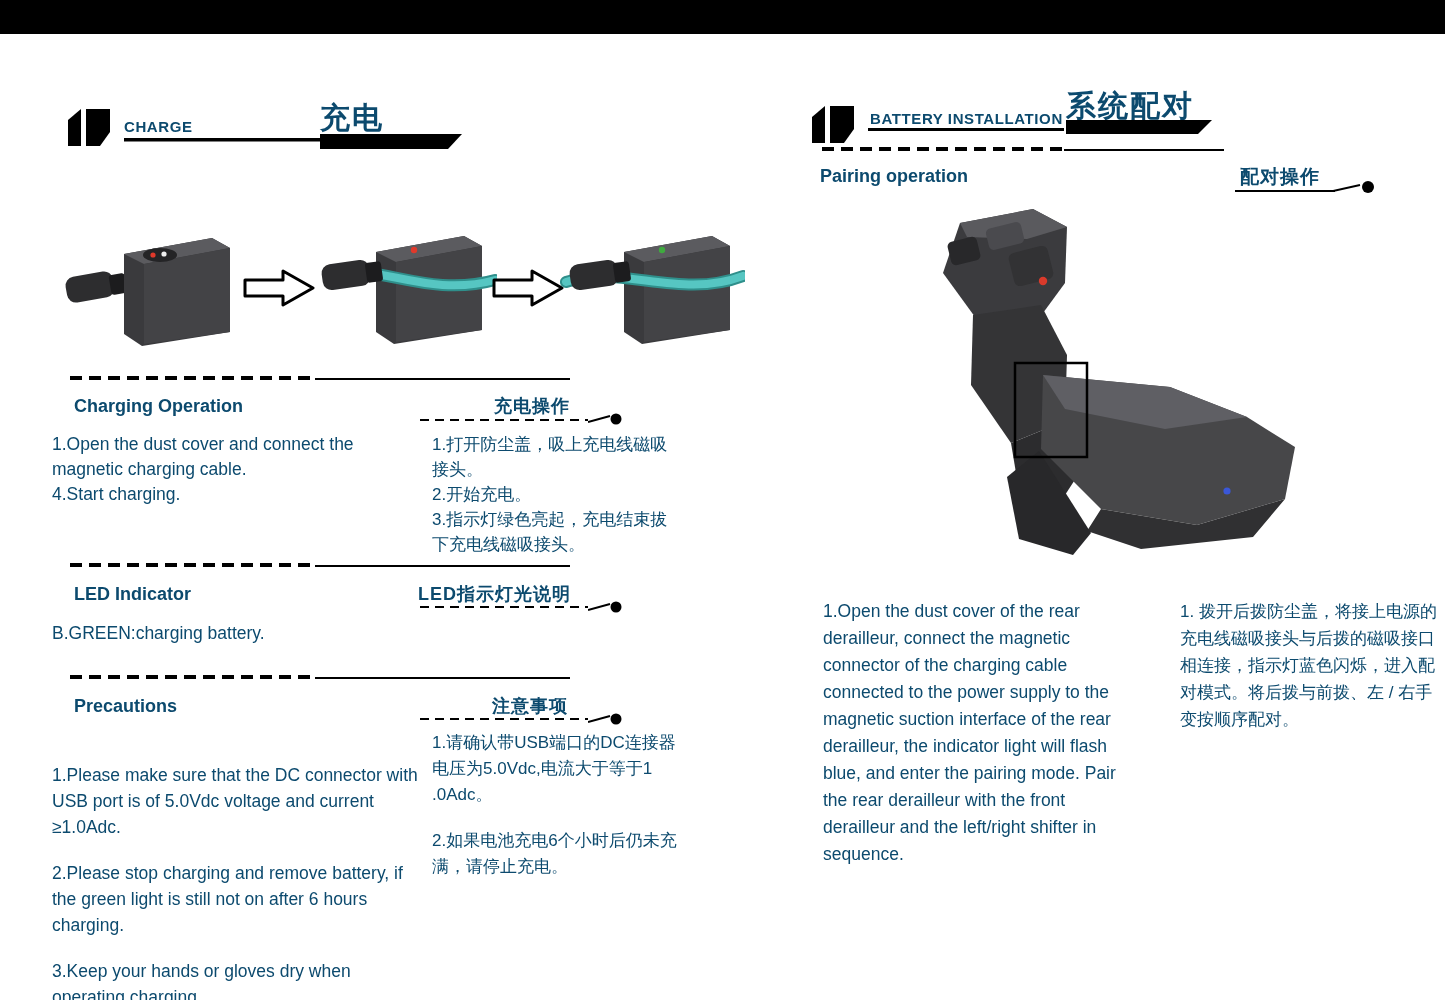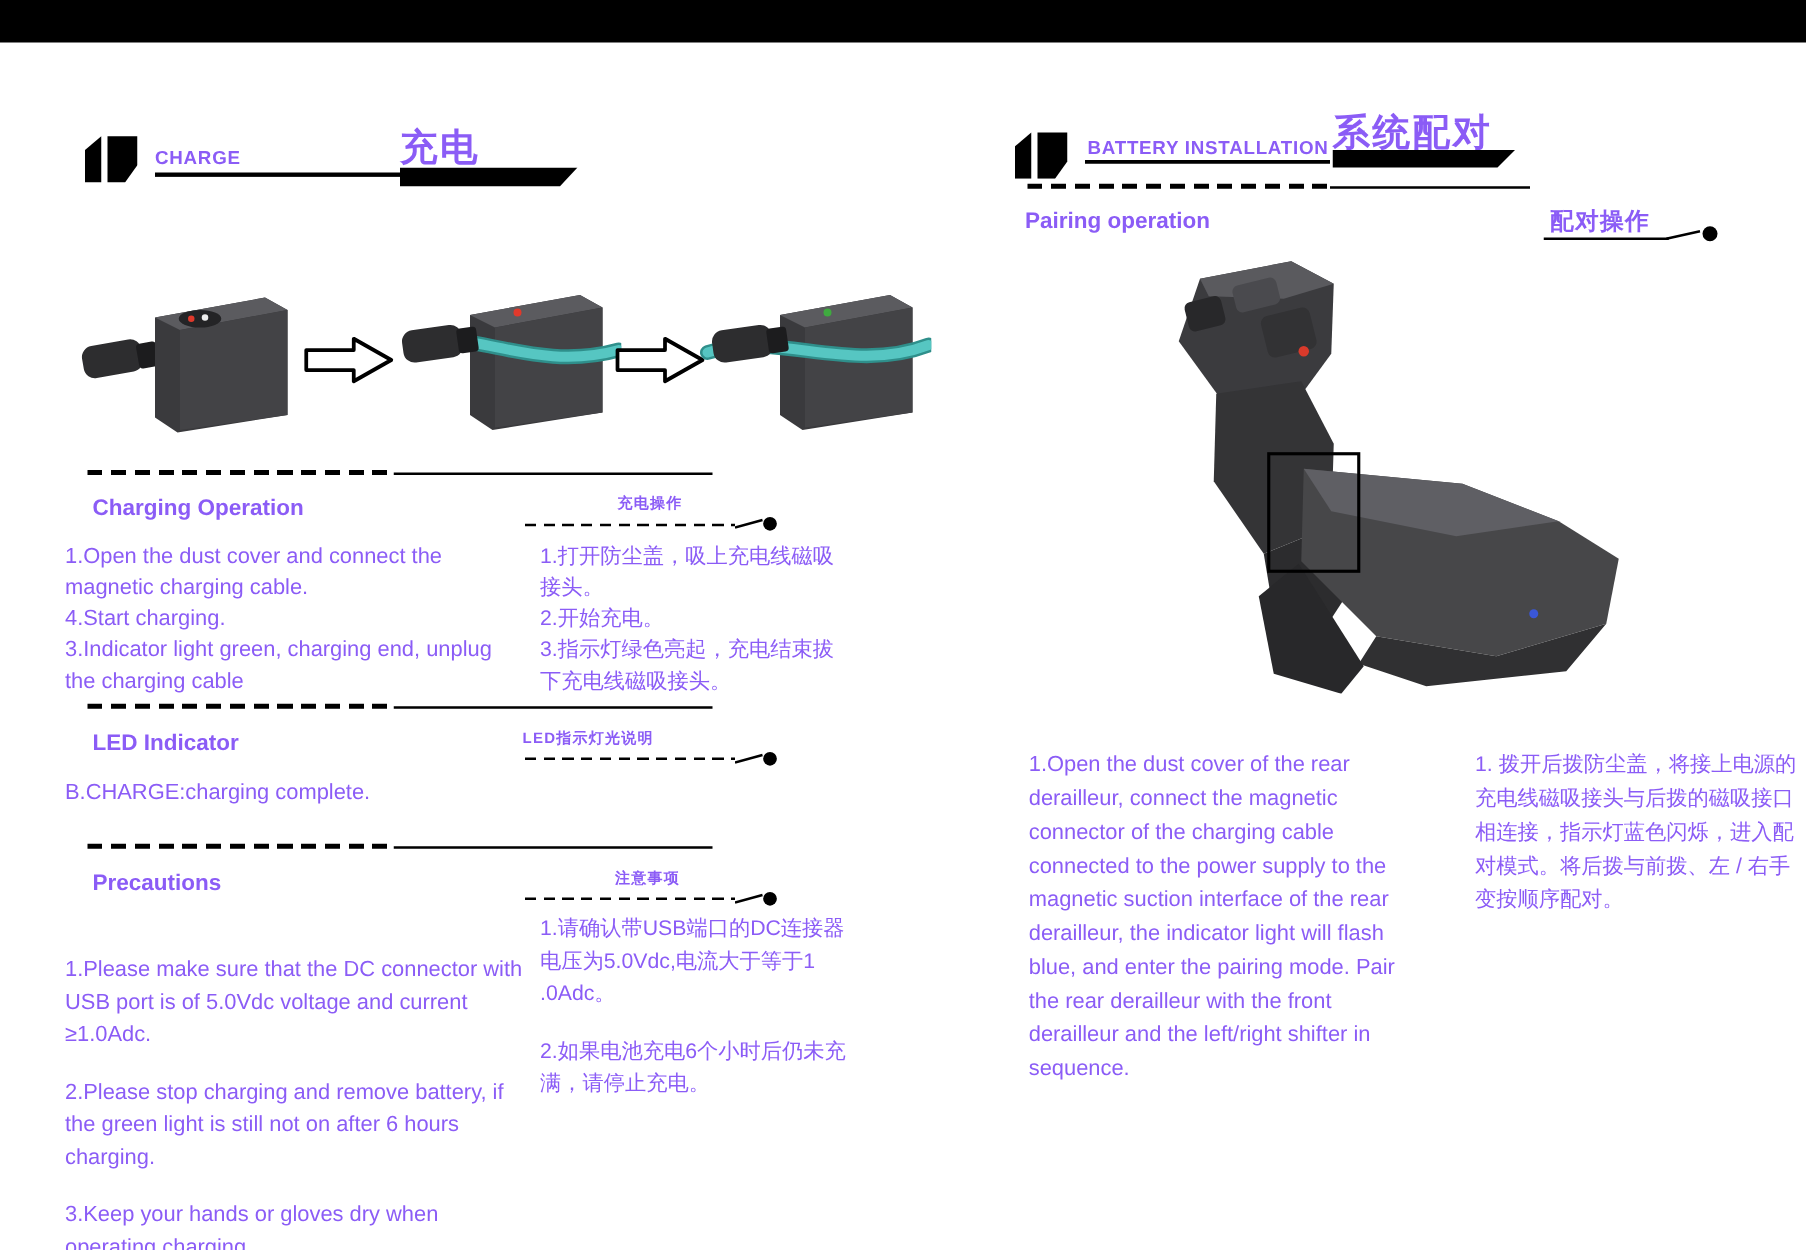--- a/index.html
+++ b/index.html
@@ -1,26 +1,26 @@
 <!DOCTYPE html>
 <html><head>
 <meta charset="utf-8">
 <style>
   * { margin:0; padding:0; box-sizing:border-box; }
   html,body { background:#ffffff; }
   .page {
     position:relative; width:1445px; height:1000px; background:#fff;
-    font-family:"Liberation Sans","DejaVu Sans",sans-serif; color:#8b5cf6; overflow:hidden;
+    font-family:"Liberation Sans","DejaVu Sans",sans-serif; color:#0c4a6e; overflow:hidden;
   }
   .abs { position:absolute; }
   .topbar { position:absolute; top:0; left:0; width:1445px; height:34px; background:#000; }
   .en-label { font-size:15px; font-weight:600; letter-spacing:.6px; }
   .cn-title-big { font-size:30px; font-weight:600; letter-spacing:2px; }
   .sec-title-en { font-size:18px; font-weight:600;text-align:center; }
-  .sec-title-cn { font-size:12px; font-weight:600; letter-spacing:1px; }
+  .sec-title-cn { font-size:18px; font-weight:600; letter-spacing:1px; }
   .dash-thick { height:4px; background:repeating-linear-gradient(90deg,#000 0 12px,transparent 12px 19px); }
   .dash-thin  { height:2px; background:repeating-linear-gradient(90deg,#000 0 9px,transparent 9px 15px); }
   .thin-line  { height:2px; background:#000; }
   .body-en { font-size:17.5px; line-height:25px; }
   .body-cn { font-size:17px;  line-height:25px; }
   .para-en { font-size:17.5px; line-height:27px; }
   .para-cn { font-size:17px;  line-height:27px; }
   .prec-en { font-size:17.5px; line-height:26px;margin-top:32px; }
   .prec-cn { font-size:17px;  line-height:26px; }
   .mb20 { margin-bottom:20px; }
@@ -95,39 +95,38 @@
   <div class="abs sec-title-en" style="left:74px;top:396px">Charging Operation</div>
   <div class="abs sec-title-cn" style="left:494px;top:394px">充电操作</div>
   <div class="abs dash-thin" style="left:420px;top:419px;width:168px"></div>
   <svg class="abs" style="left:588px;top:408px" width="36" height="22" viewBox="0 0 36 22">
     <line x1="0" y1="14" x2="22" y2="8" stroke="#000" stroke-width="2"></line>
       <circle cx="28" cy="11" r="5.5" fill="#000"></circle>
   </svg>
   <div class="abs body-en" style="left:52px;top:432px;width:358px">
     <div>1.Open the dust cover and connect the magnetic charging cable.</div>
     <div>4.Start charging.</div>
-    <div>3.Indicator light green, charging end, unplug the charging cable</div>
   </div>
   <div class="abs body-cn" style="left:432px;top:432px;width:248px">
     <div>1.打开防尘盖，吸上充电线磁吸接头。</div>
     <div>2.开始充电。</div>
     <div>3.指示灯绿色亮起，充电结束拔下充电线磁吸接头。</div>
   </div>
 
   <div class="abs dash-thick" style="left:70px;top:563px;width:245px"></div>
   <div class="abs thin-line" style="left:315px;top:565px;width:255px"></div>
   <div class="abs sec-title-en" style="left:74px;top:584px">LED Indicator</div>
   <div class="abs sec-title-cn" style="left:418px;top:582px">LED指示灯光说明</div>
   <div class="abs dash-thin" style="left:420px;top:606px;width:168px"></div>
   <svg class="abs" style="left:588px;top:596px" width="36" height="22" viewBox="0 0 36 22">
     <line x1="0" y1="14" x2="22" y2="8" stroke="#000" stroke-width="2"></line>
       <circle cx="28" cy="11" r="5.5" fill="#000"></circle>
   </svg>
   <div class="abs body-en" style="left:52px;top:620px;width:370px;line-height:26px">
-    <div>B.CHARGE:charging complete.</div>
+    <div>B.GREEN:charging battery.</div>
   </div>
 
   <div class="abs dash-thick" style="left:70px;top:675px;width:245px"></div>
   <div class="abs thin-line" style="left:315px;top:677px;width:255px"></div>
   <div class="abs sec-title-en" style="left:74px;top:696px">Precautions</div>
   <div class="abs sec-title-cn" style="left:492px;top:694px">注意事项</div>
   <div class="abs dash-thin" style="left:420px;top:718px;width:168px"></div>
   <svg class="abs" style="left:588px;top:708px" width="36" height="22" viewBox="0 0 36 22">
     <line x1="0" y1="14" x2="22" y2="8" stroke="#000" stroke-width="2"></line>
       <circle cx="28" cy="11" r="5.5" fill="#000"></circle>

